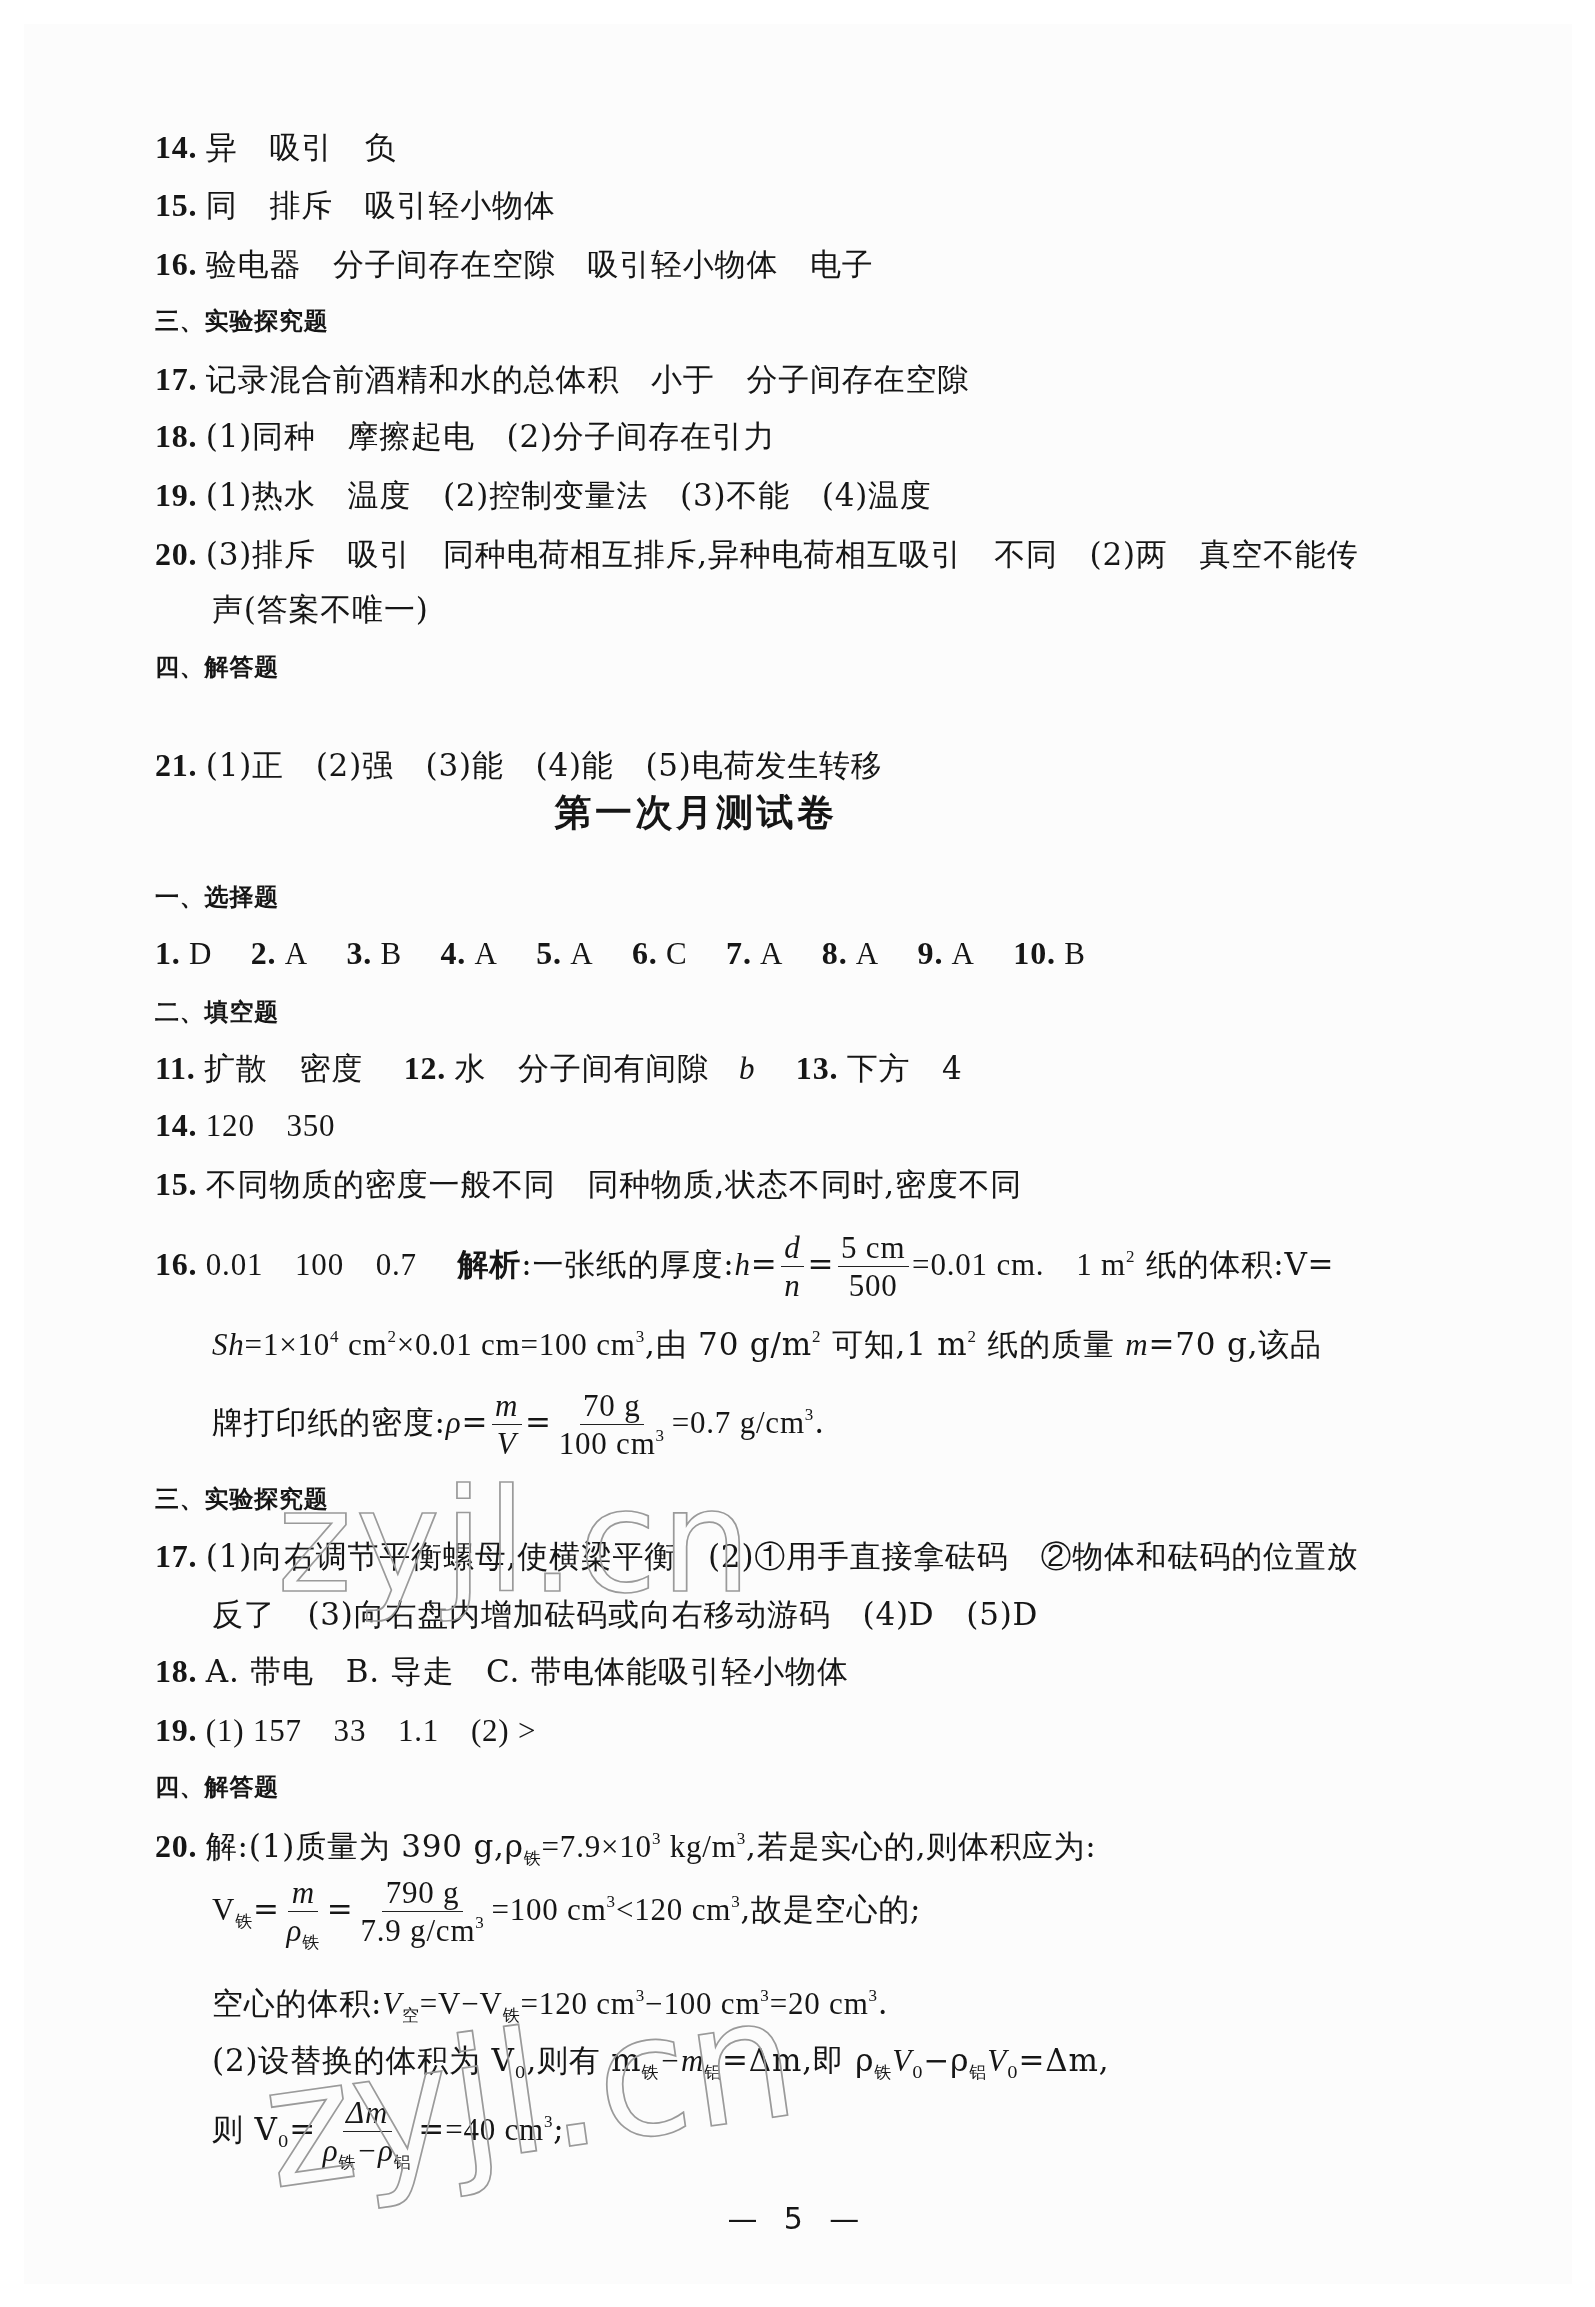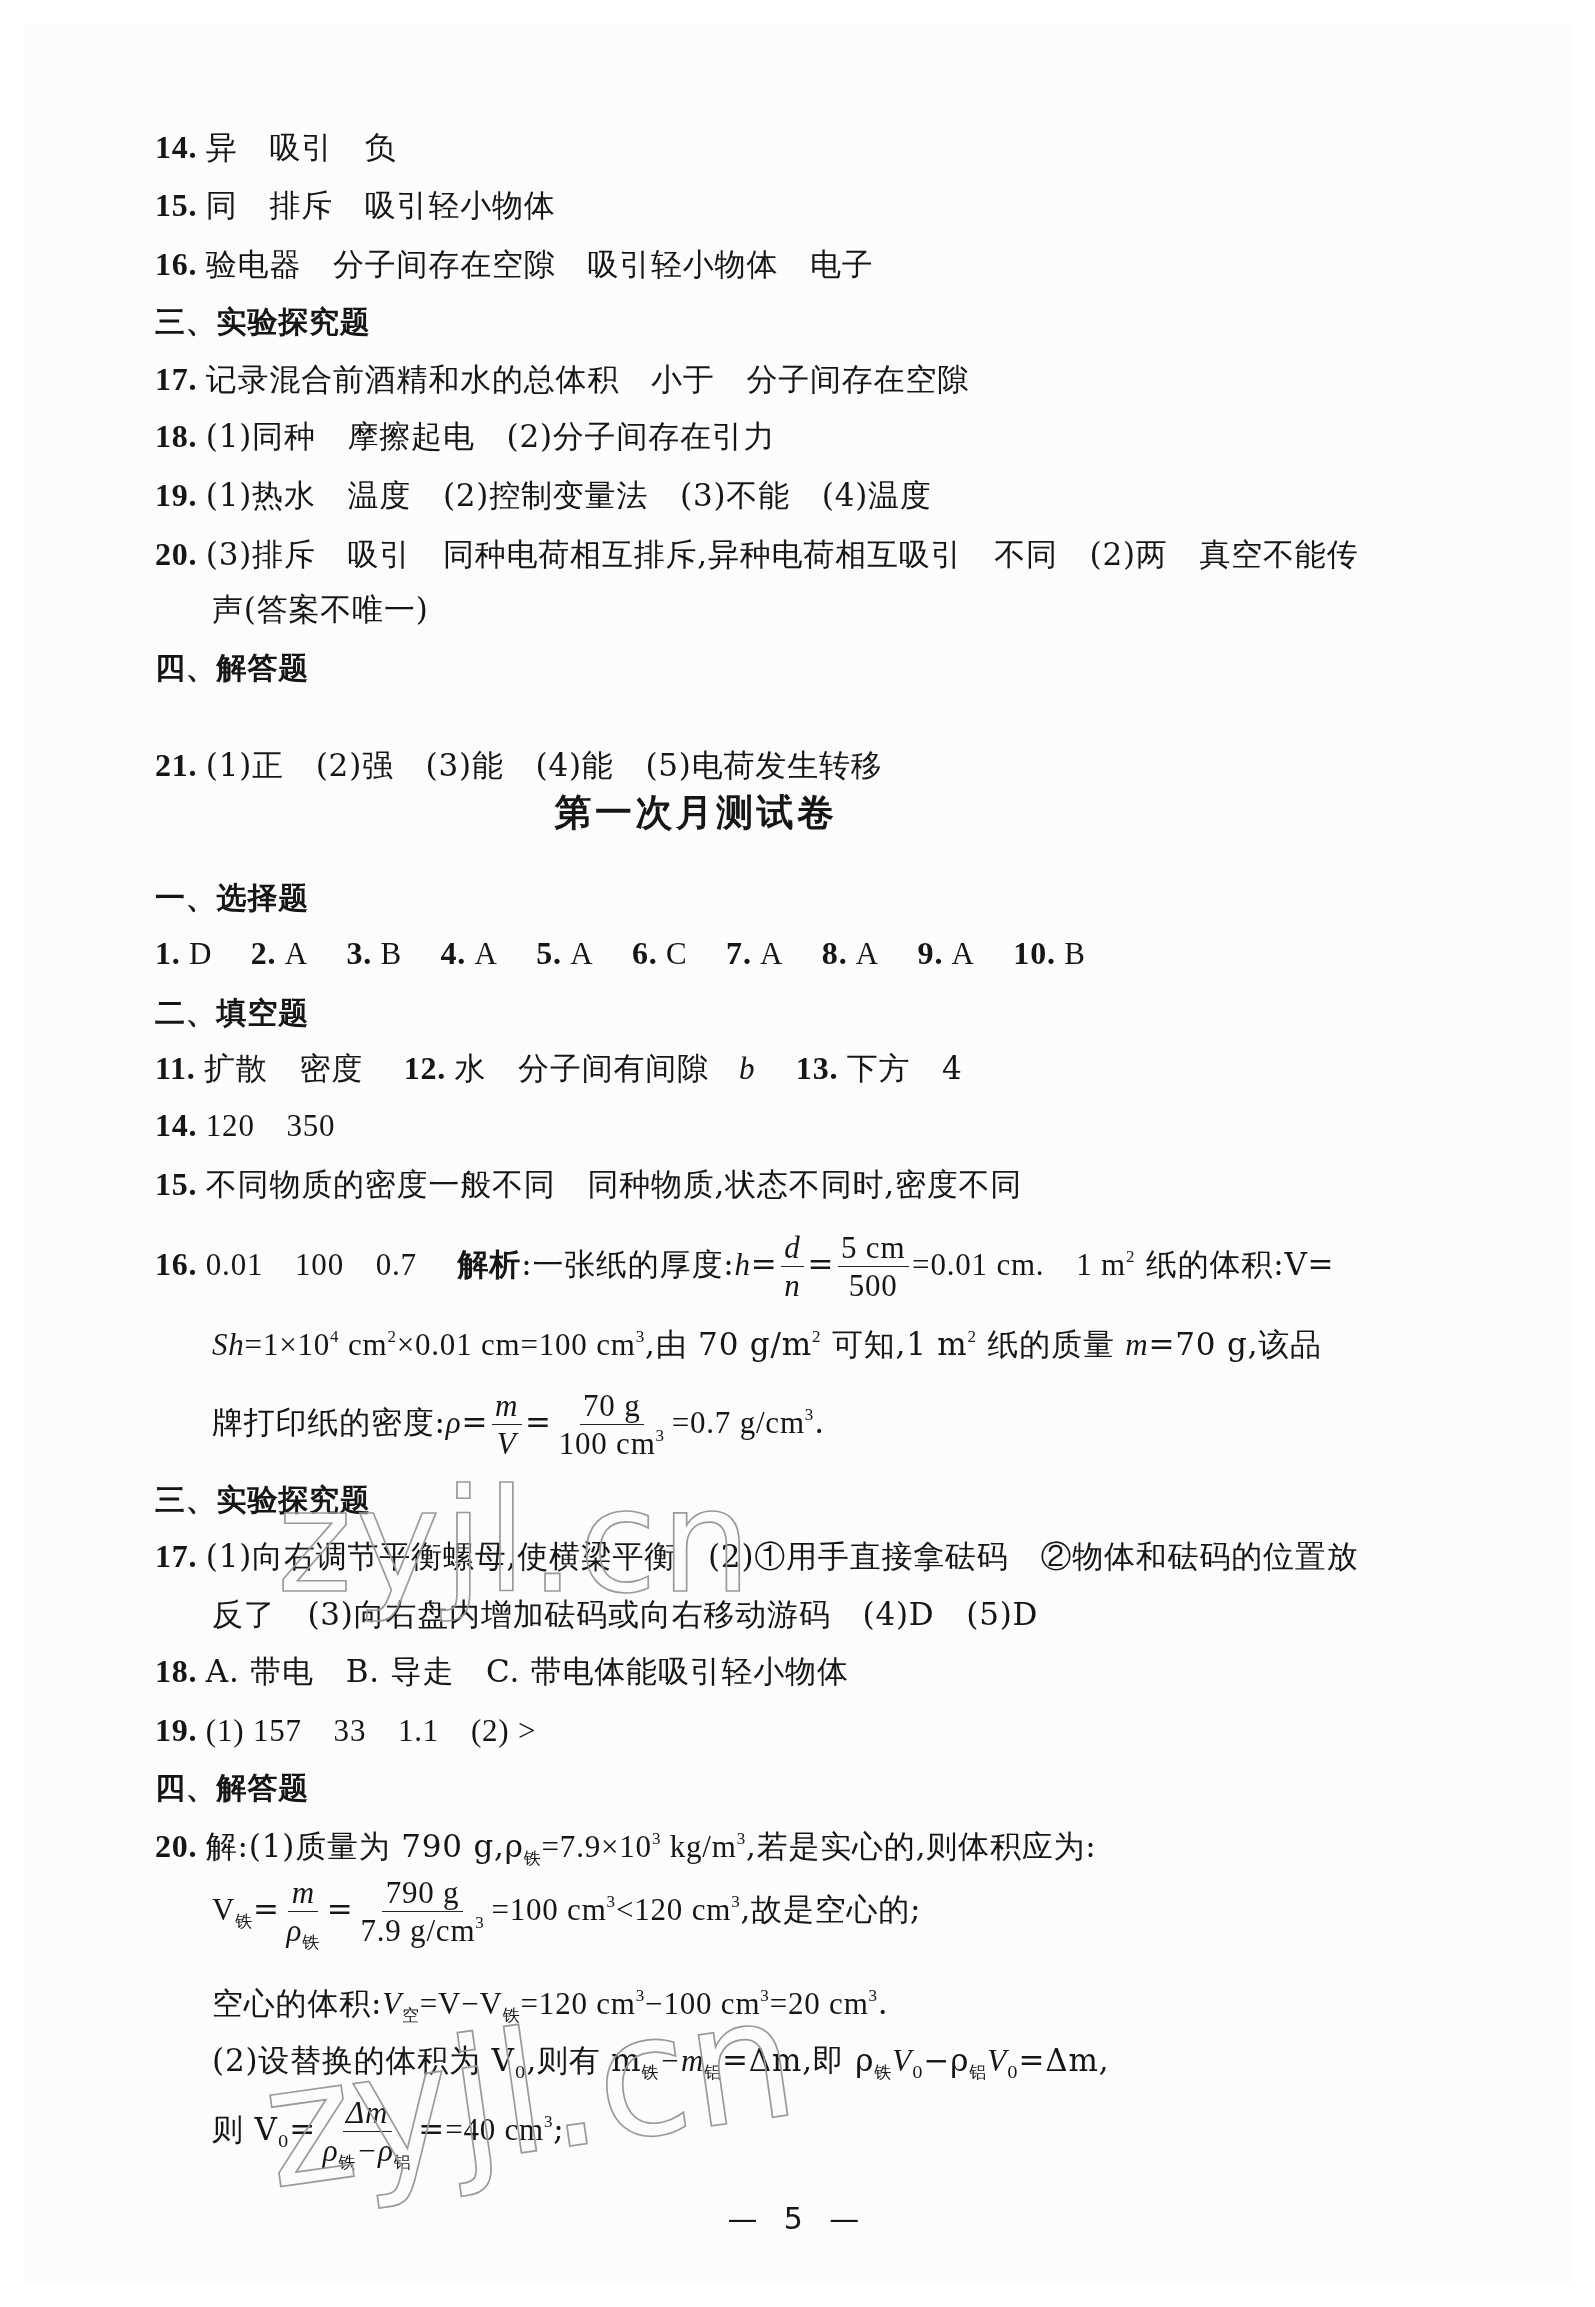--- a/index.html
+++ b/index.html
@@ -12,21 +12,21 @@
   .page {
     position: absolute; left: 23.5px; top: 23.5px; width: 1548px; height: 2260px;
     background: #fcfcfc;
   }
   .ln {
     position: absolute; left: 155px; white-space: nowrap;
     font-size: 31px; line-height: 37px; letter-spacing: 0.8px;
   }
   .ln.indent { left: 212px; }
   .num { font-family: "Liberation Serif", serif; font-weight: bold; font-size: 32px; margin-right: 8.4px; }
-  .sec { font-family: "DejaVu Sans", sans-serif; font-weight: bold; font-size: 30px; }
+  .sec { font-family: "DejaVu Sans", sans-serif; font-weight: bold; font-size: 24px; }
   .title {
     position: absolute; left: 0; width: 1392px; top: 788px; text-align: center;
     font-family: "DejaVu Sans", sans-serif; font-weight: bold; font-size: 37px; letter-spacing: 3.4px;
   }
   .gap { display: inline-block; width: 30px; }
   .lat { font-family: "Liberation Serif", serif; }
   .it { font-family: "Liberation Serif", serif; font-style: italic; }
   .bold { font-weight: bold; font-family: "DejaVu Sans", sans-serif; }
   sup { font-size: 17px; vertical-align: 13.4px; line-height: 0; font-family: "Liberation Serif", serif; }
   sub { font-size: 17px; vertical-align: -6.7px; line-height: 0; }
@@ -137,21 +137,21 @@
 <div class="ln indent" style="top:1596px">反了　(3)向右盘内增加砝码或向右移动游码　(4)D　(5)D</div>
 <div class="ln" style="top:1653px">
   <span class="num">18.</span><span>A. 带电　B. 导走　C. 带电体能吸引轻小物体</span>
 </div>
 <div class="ln" style="top:1712px">
   <span class="num">19.</span><span class="lat">(1) 157　33　1.1　(2) &gt;</span>
 </div>
 <div class="ln sec" style="top:1769px">四、解答题</div>
 
 <div class="ln" style="top:1828px">
-  <span class="num">20.</span><span>解:(1)质量为 790 g,ρ</span><sub>铁</sub><span class="lat">=7.9×10</span><sup>3</sup><span class="lat"> kg/m</span><sup>3</sup><span>,若是实心的,则体积应为:</span>
+  <span class="num">20.</span><span>解:(1)质量为 390 g,ρ</span><sub>铁</sub><span class="lat">=7.9×10</span><sup>3</sup><span class="lat"> kg/m</span><sup>3</sup><span>,若是实心的,则体积应为:</span>
 </div>
 <div class="ln indent" style="top:1872px; line-height:74px">
   <span class="lat">V</span><sub>铁</sub><span>=</span><span class="frac">
       <span class="top it">m</span>
       <span class="bot"><span class="it">ρ</span><sub>铁</sub></span>
     </span><span>=</span><span class="frac">
       <span class="top">790 g</span>
       <span class="bot"><span>7.9 g/cm</span><sup>3</sup></span>
     </span><span class="lat">=100 cm</span><sup>3</sup><span class="lat">&lt;120 cm</span><sup>3</sup><span>,故是空心的;</span>
 </div>

